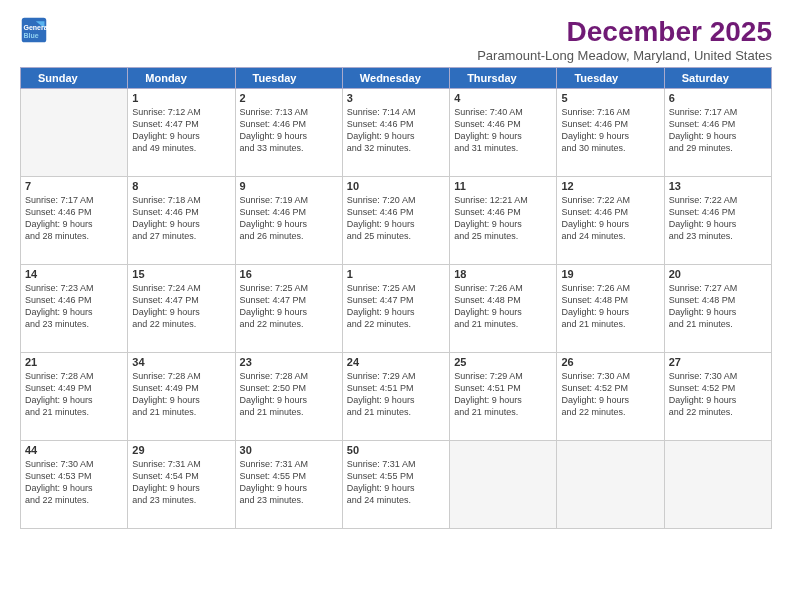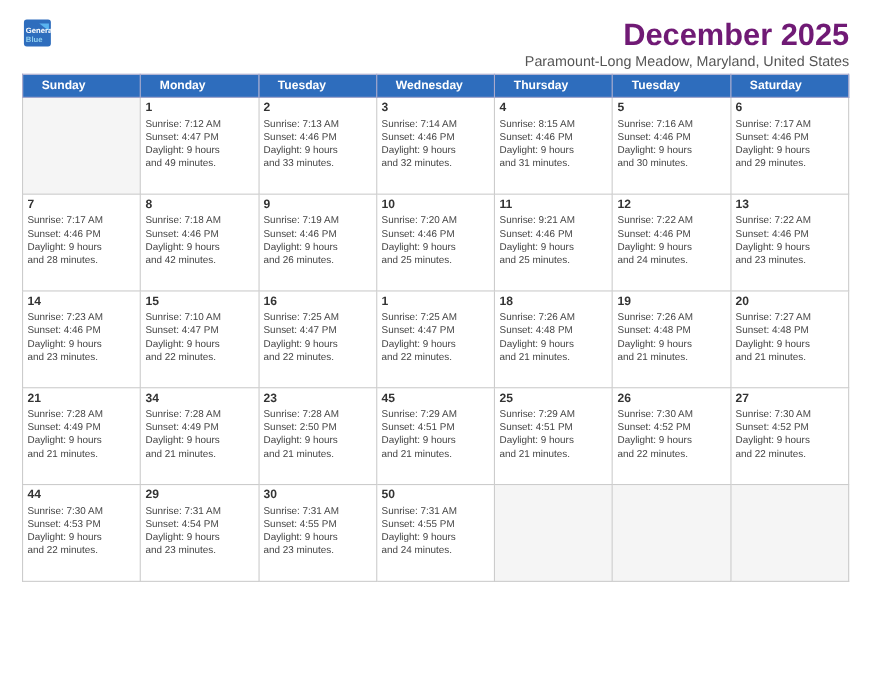--- a/index.html
+++ b/index.html
@@ -131,21 +131,21 @@
           </td>
           <td>
             <div class="day-num">3</div>
             <div class="cell-line">Sunrise: 7:14 AM</div>
             <div class="cell-line">Sunset: 4:46 PM</div>
             <div class="cell-line">Daylight: 9 hours</div>
             <div class="cell-line">and 32 minutes.</div>
           </td>
           <td>
             <div class="day-num">4</div>
-            <div class="cell-line">Sunrise: 8:15 AM</div>
+            <div class="cell-line">Sunrise: 7:40 AM</div>
             <div class="cell-line">Sunset: 4:46 PM</div>
             <div class="cell-line">Daylight: 9 hours</div>
             <div class="cell-line">and 31 minutes.</div>
           </td>
           <td>
             <div class="day-num">5</div>
             <div class="cell-line">Sunrise: 7:16 AM</div>
             <div class="cell-line">Sunset: 4:46 PM</div>
             <div class="cell-line">Daylight: 9 hours</div>
             <div class="cell-line">and 30 minutes.</div>
@@ -164,39 +164,39 @@
             <div class="cell-line">Sunrise: 7:17 AM</div>
             <div class="cell-line">Sunset: 4:46 PM</div>
             <div class="cell-line">Daylight: 9 hours</div>
             <div class="cell-line">and 28 minutes.</div>
           </td>
           <td>
             <div class="day-num">8</div>
             <div class="cell-line">Sunrise: 7:18 AM</div>
             <div class="cell-line">Sunset: 4:46 PM</div>
             <div class="cell-line">Daylight: 9 hours</div>
-            <div class="cell-line">and 42 minutes.</div>
+            <div class="cell-line">and 27 minutes.</div>
           </td>
           <td>
             <div class="day-num">9</div>
             <div class="cell-line">Sunrise: 7:19 AM</div>
             <div class="cell-line">Sunset: 4:46 PM</div>
             <div class="cell-line">Daylight: 9 hours</div>
             <div class="cell-line">and 26 minutes.</div>
           </td>
           <td>
             <div class="day-num">10</div>
             <div class="cell-line">Sunrise: 7:20 AM</div>
             <div class="cell-line">Sunset: 4:46 PM</div>
             <div class="cell-line">Daylight: 9 hours</div>
             <div class="cell-line">and 25 minutes.</div>
           </td>
           <td>
             <div class="day-num">11</div>
-            <div class="cell-line">Sunrise: 9:21 AM</div>
+            <div class="cell-line">Sunrise: 12:21 AM</div>
             <div class="cell-line">Sunset: 4:46 PM</div>
             <div class="cell-line">Daylight: 9 hours</div>
             <div class="cell-line">and 25 minutes.</div>
           </td>
           <td>
             <div class="day-num">12</div>
             <div class="cell-line">Sunrise: 7:22 AM</div>
             <div class="cell-line">Sunset: 4:46 PM</div>
             <div class="cell-line">Daylight: 9 hours</div>
             <div class="cell-line">and 24 minutes.</div>
@@ -212,21 +212,21 @@
         <tr>
           <td>
             <div class="day-num">14</div>
             <div class="cell-line">Sunrise: 7:23 AM</div>
             <div class="cell-line">Sunset: 4:46 PM</div>
             <div class="cell-line">Daylight: 9 hours</div>
             <div class="cell-line">and 23 minutes.</div>
           </td>
           <td>
             <div class="day-num">15</div>
-            <div class="cell-line">Sunrise: 7:10 AM</div>
+            <div class="cell-line">Sunrise: 7:24 AM</div>
             <div class="cell-line">Sunset: 4:47 PM</div>
             <div class="cell-line">Daylight: 9 hours</div>
             <div class="cell-line">and 22 minutes.</div>
           </td>
           <td>
             <div class="day-num">16</div>
             <div class="cell-line">Sunrise: 7:25 AM</div>
             <div class="cell-line">Sunset: 4:47 PM</div>
             <div class="cell-line">Daylight: 9 hours</div>
             <div class="cell-line">and 22 minutes.</div>
@@ -276,21 +276,21 @@
             <div class="cell-line">and 21 minutes.</div>
           </td>
           <td>
             <div class="day-num">23</div>
             <div class="cell-line">Sunrise: 7:28 AM</div>
             <div class="cell-line">Sunset: 2:50 PM</div>
             <div class="cell-line">Daylight: 9 hours</div>
             <div class="cell-line">and 21 minutes.</div>
           </td>
           <td>
-            <div class="day-num">45</div>
+            <div class="day-num">24</div>
             <div class="cell-line">Sunrise: 7:29 AM</div>
             <div class="cell-line">Sunset: 4:51 PM</div>
             <div class="cell-line">Daylight: 9 hours</div>
             <div class="cell-line">and 21 minutes.</div>
           </td>
           <td>
             <div class="day-num">25</div>
             <div class="cell-line">Sunrise: 7:29 AM</div>
             <div class="cell-line">Sunset: 4:51 PM</div>
             <div class="cell-line">Daylight: 9 hours</div>

